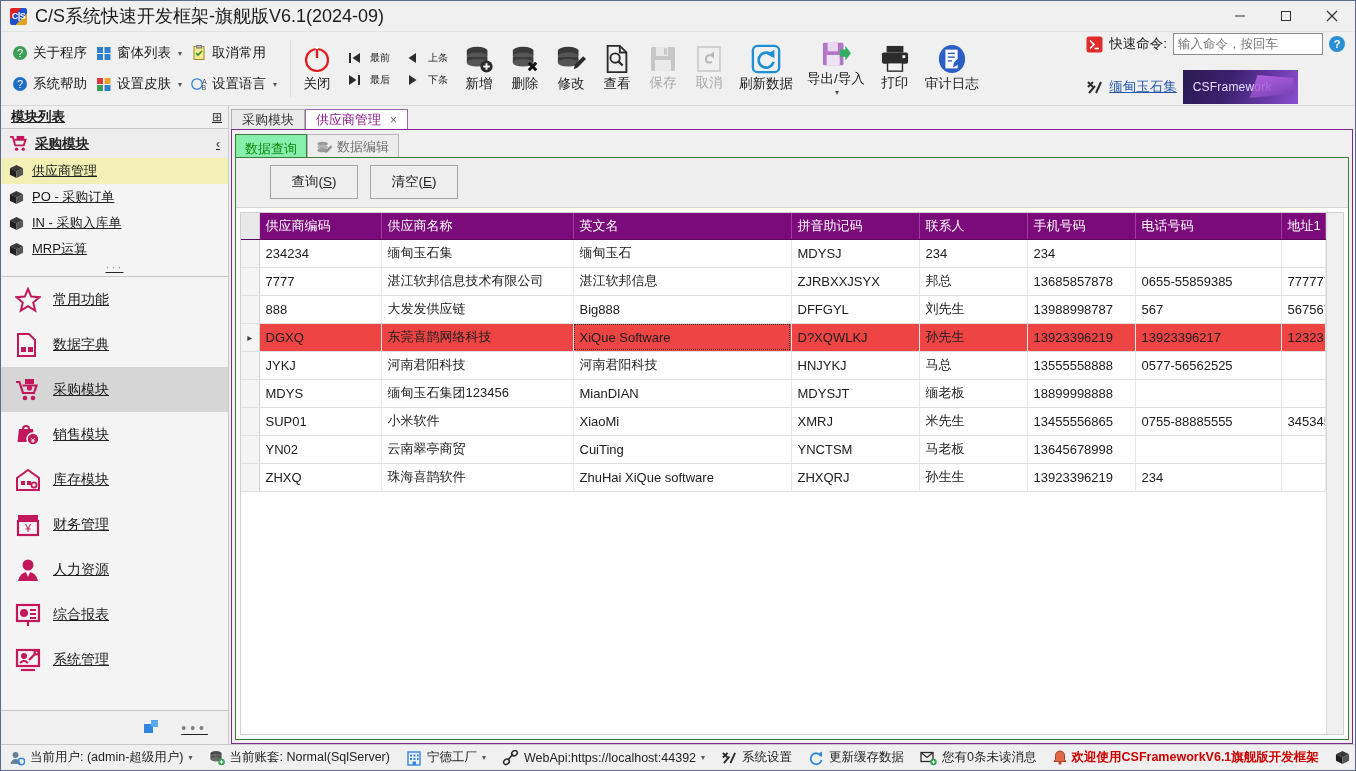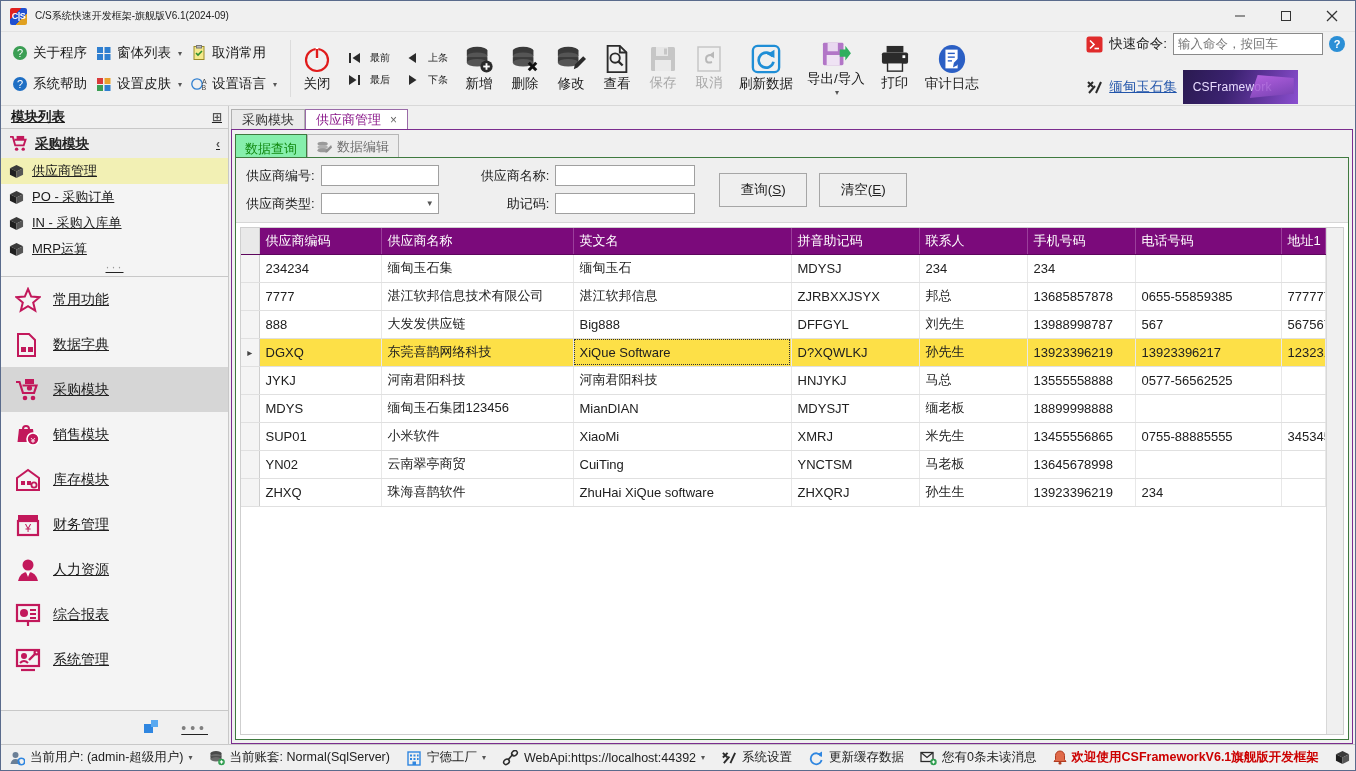--- a/index.html
+++ b/index.html
@@ -16,21 +16,21 @@
 
   
   .titlebar { height:18px; flex:0 0 31px; display:flex; align-items:center;
               background:#f0f0f0; border-bottom:1px solid #e2e2e2; }
   .title-icon { width:17px; height:17px; margin-left:9px; margin-right:8px;
                 border-radius:2px; position:relative; overflow:hidden;
                 background:linear-gradient(135deg,#e02020 0%,#e02020 33%,#2050d0 33%,#2050d0 66%,#e0a020 66%); }
   .title-icon span { position:absolute; inset:0; display:flex; align-items:center;
                      justify-content:center; color:#fff; font-size:9px; font-weight:bold;
                      letter-spacing:-0.5px; }
-  .title-text { font-size:10px; color:#1a1a1a; }
+  .title-text { font-size:18px; color:#1a1a1a; }
   .win-btns { margin-left:auto; display:flex; height:31px; }
   .win-btn { width:46px; height:31px; display:flex; align-items:center; justify-content:center;
              font-size:13px; color:#333; }
 
   
   .ribbon { height:74px; flex:0 0 74px; background:#f0f0f0; display:flex;
             align-items:stretch; border-bottom:1px solid #d8d8d8; position:relative; }
   .rb-col-small { display:flex; flex-direction:column; justify-content:center;
                   padding:0 4px 0 8px; gap:5px; }
   .rb-srow { display:flex; align-items:center; height:26px; }
@@ -137,21 +137,21 @@
   table.grid { border-collapse:collapse; width:100%; table-layout:fixed; }
   table.grid th { background:#7b0a7b; color:#fff; font-weight:normal; font-size:13px;
                   text-align:left; height:26px; padding:0 6px; border-right:1px solid #9b3f9b;
                   border-bottom:1px solid #5d065d; white-space:nowrap; overflow:hidden; }
   table.grid th.idx { width:18px; background:#e9e9e9; border-right:1px solid #cfcfcf; }
   table.grid td { height:28px; font-size:13px; padding:0 6px; border-bottom:1px solid #e0e0e0;
                   border-right:1px solid #e8e8e8; white-space:nowrap; overflow:hidden;
                   color:#202020; }
   table.grid td.idx { width:18px; background:#f4f4f4; border-right:1px solid #cfcfcf;
                       text-align:center; color:#444; font-size:10px; padding:0; }
-  table.grid tr.sel td { background:#fde047; }
+  table.grid tr.sel td { background:#ef4444; }
   table.grid tr.sel td.idx { background:#f4f4f4; }
   table.grid tr.sel td.focuscell { outline:1px dotted #333; outline-offset:-2px; }
   .grid-vscroll { width:17px; flex:0 0 17px; background:#f0f0f0; border-left:1px solid #d8d8d8; }
 
   
   .status { height:26px; flex:0 0 26px; display:flex; align-items:center;
             background:#f0f0f0; border-top:1px solid #c8c8c8; font-size:12.5px;
             overflow:hidden; white-space:nowrap; }
   .st { display:flex; align-items:center; gap:5px; padding:0 8px; height:26px; cursor:default; }
   .st .cdown { font-size:8px; color:#555; }
@@ -607,35 +607,20 @@
                 <ellipse cx="6" cy="12" rx="5.5" ry="2.2" fill="#9a9a9a"></ellipse>
                 <polygon points="9,15 9.6,11.8 15,6.5 16,9 11,14" fill="#8f8f8f"></polygon>
               </svg>
             <span>数据编辑</span>
           </div>
         </div>
 
         <div class="ptab-body">
 
           <div class="filter">
-            <div class="fgrid">
-              <div class="flabel">供应商编号:</div>
-              <input class="finput" type="text" value="" style="">
-              <div></div>
-              <div class="flabel">供应商名称:</div>
-              <input class="finput" type="text" value="" style="">
-
-              <div class="flabel">供应商类型:</div>
-              <div class="fselect">
-                <span class="arr">▼</span>
-              </div>
-              <div></div>
-              <div class="flabel">助记码:</div>
-              <input class="finput" type="text" value="" style="">
-            </div>
             <div class="fbtns">
               <div class="fbtn">
                 <span><span>查询(</span><u>S</u><span>)</span></span>
               </div>
               <div class="fbtn">
                 <span><span>清空(</span><u>E</u><span>)</span></span>
               </div>
             </div>
           </div>
 

